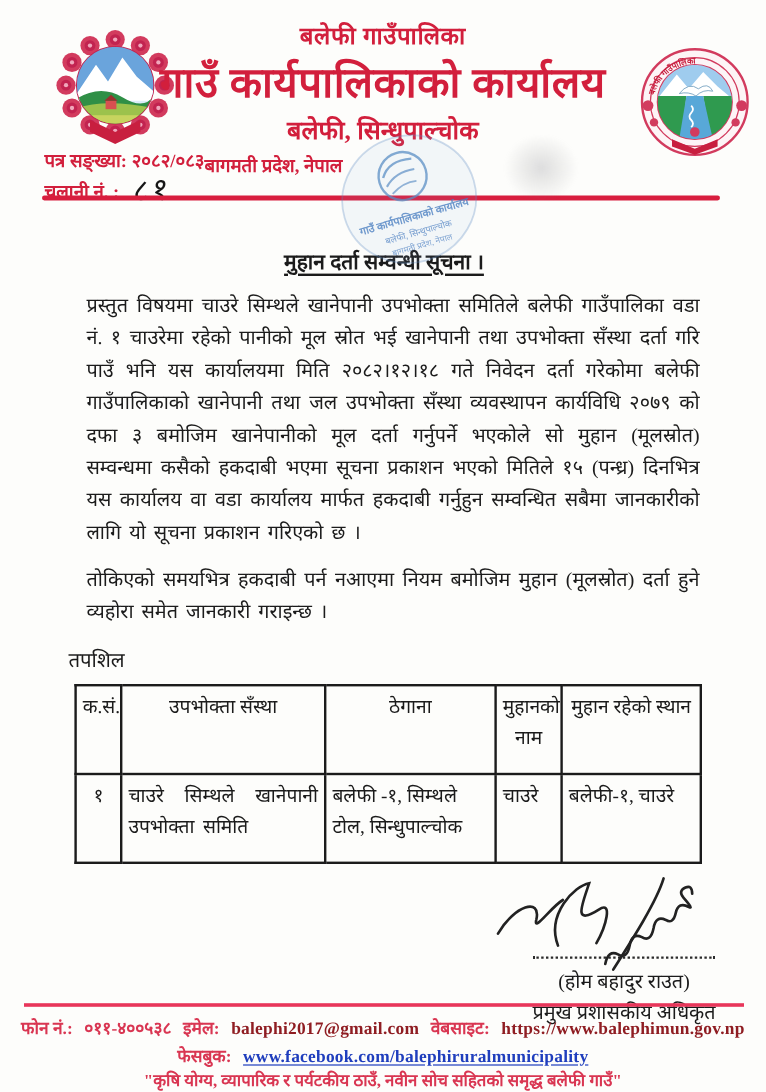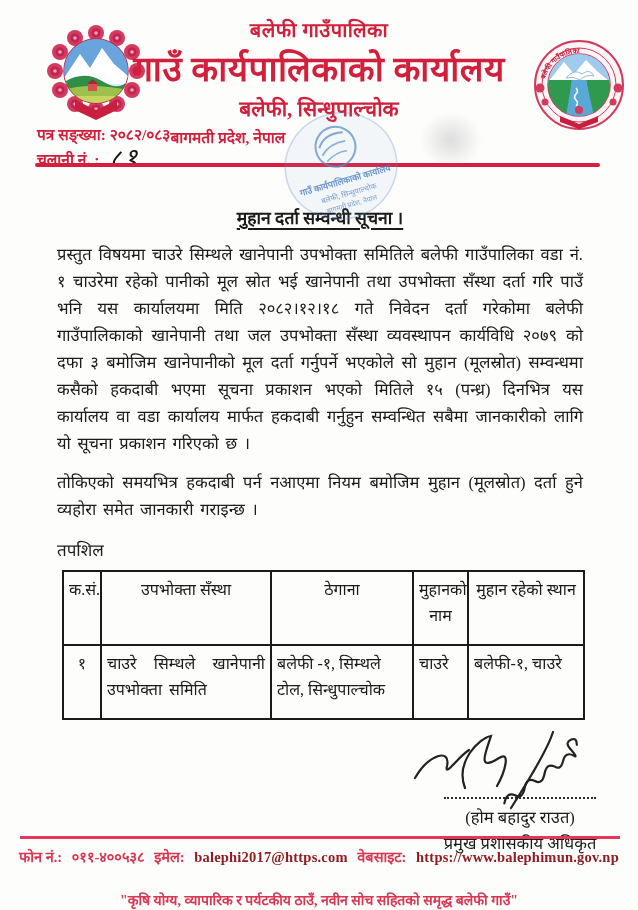--- a/index.html
+++ b/index.html
@@ -27,21 +27,21 @@
   .date-line{position:absolute;right:58px;top:179px;color:#d21f3c;font-size:17px;font-weight:700;z-index:6;}
 
   .stamp{position:absolute;left:280px;top:108px;width:122px;height:116px;z-index:5;opacity:.88;}
   .smudge{position:absolute;left:420px;top:112px;width:62px;height:56px;
     background:radial-gradient(closest-side,rgba(140,140,145,.28),rgba(140,140,145,0));filter:blur(1.5px);}
 
   
   .main{position:absolute;left:57px;top:205px;width:526px;}
   .subject{text-align:center;font-size:17.5px;font-weight:700;}
   .subject span{text-decoration:underline;text-underline-offset:4px;text-decoration-thickness:1.5px;}
-  .para{margin:12px 0 0 0;font-size:16.5px;line-height:27px;text-align:justify;word-spacing:2.5px;}
+  .para{margin:12px 0 0 15px;font-size:16.5px;line-height:27px;text-align:justify;word-spacing:2.5px;}
   .tapashil{margin-top:15px;font-size:17px;}
 
   table.notice-table{border-collapse:collapse;margin:9px 0 0 5px;width:521px;table-layout:fixed;}
   .notice-table th,.notice-table td{border:2px solid #1b1b1b;font-weight:400;font-size:16px;line-height:26px;vertical-align:top;padding:5px 5px;}
   .notice-table th{text-align:center;height:62px;}
   .notice-table td{height:62px;}
   .c0{width:38px;} .c1{width:170px;} .c2{width:142px;} .c3{width:55px;} .c4{width:116px;}
   td.cell-sn{text-align:center;}
   td.cell-org{text-align:justify;word-spacing:3px;margin-top:44px;}
   td.cell-loc{text-align:left;}
@@ -219,19 +219,23 @@
       <div class="sig-name">(होम बहादुर राउत)</div>
       <div class="sig-title">प्रमुख प्रशासकीय अधिकृत</div>
     </div>
   </div>
 
   <div class="foot-rule"></div>
   <div class="foot-line1">
     <span class="seg">फोन नं.:</span>
     <span class="seg">०११-४००५३८</span>
     <span class="seg">इमेल:</span>
-    <span class="seg latin">balephi2017@https.com</span>
+    <span class="seg latin">balephi2017@gmail.com</span>
     <span class="seg">वेबसाइट:</span>
     <span class="seg latin">https://www.balephimun.gov.np</span>
   </div>
+  <div class="foot-line2">
+    <span class="seg">फेसबुक:</span>
+    <span class="seg latin fb-link">www.facebook.com/balephiruralmunicipality</span>
+  </div>
   <div class="foot-line3">"कृषि योग्य, व्यापारिक र पर्यटकीय ठाउँ, नवीन सोच सहितको समृद्ध बलेफी गाउँ"</div>
 
 </div>
 
 </body></html>

